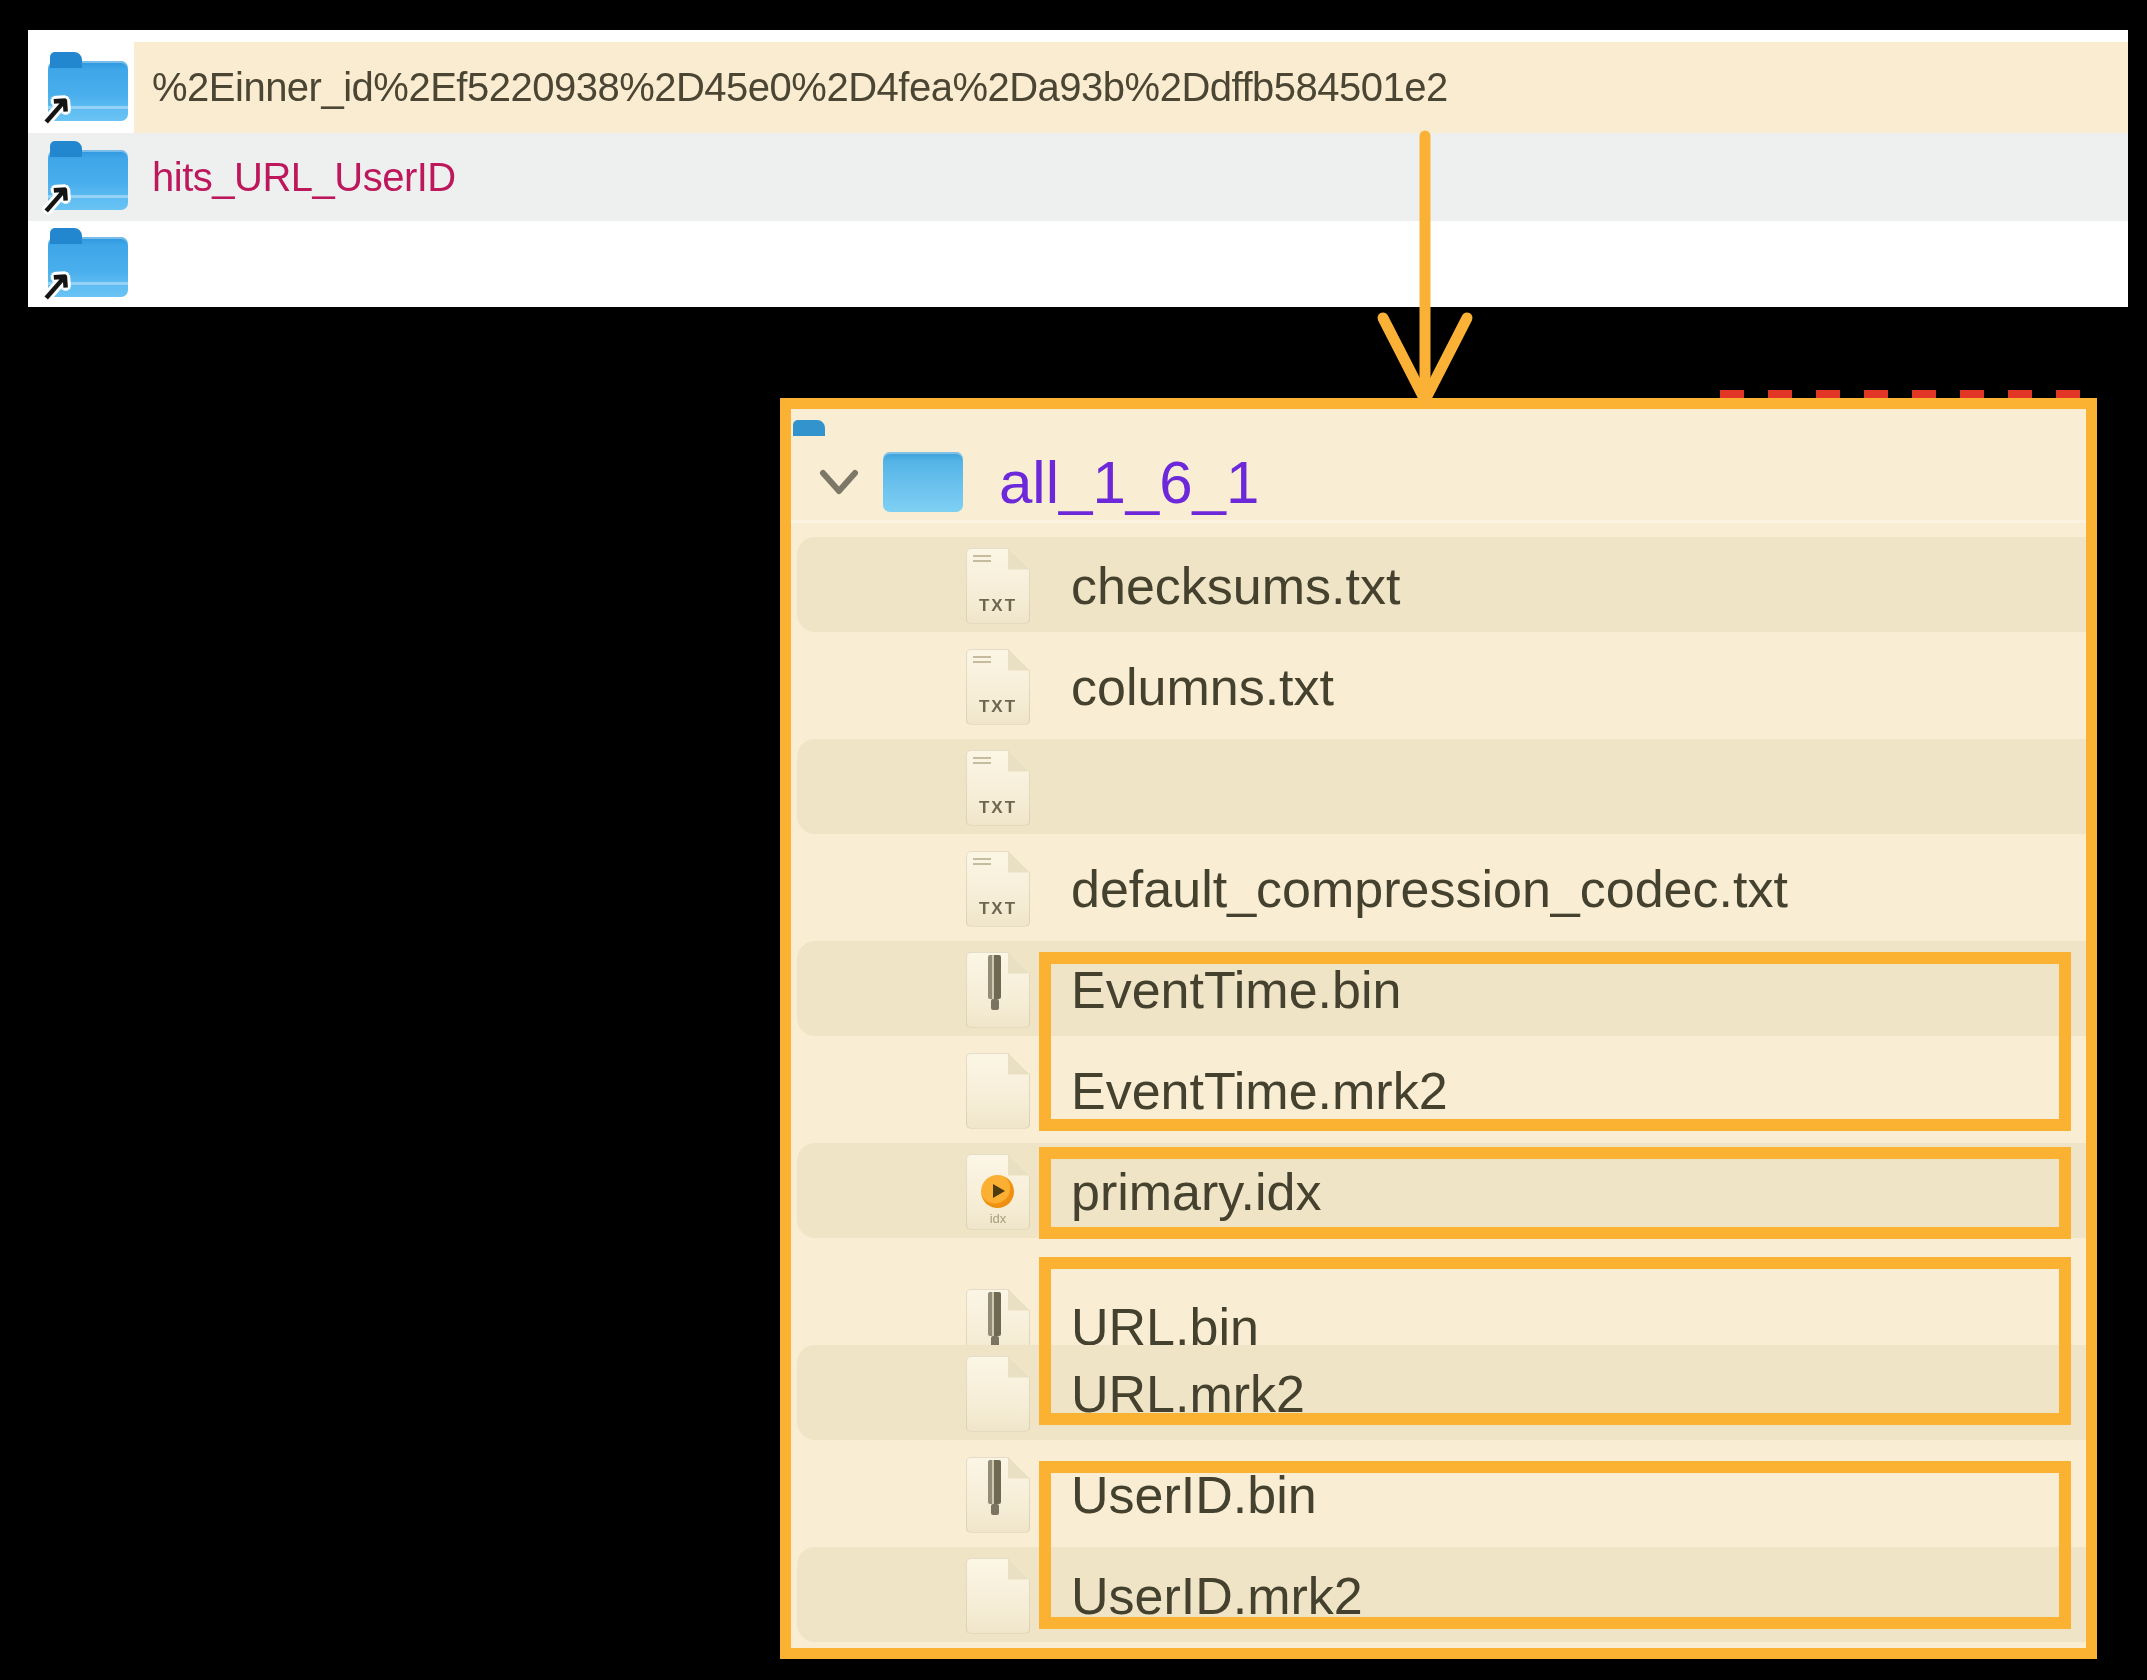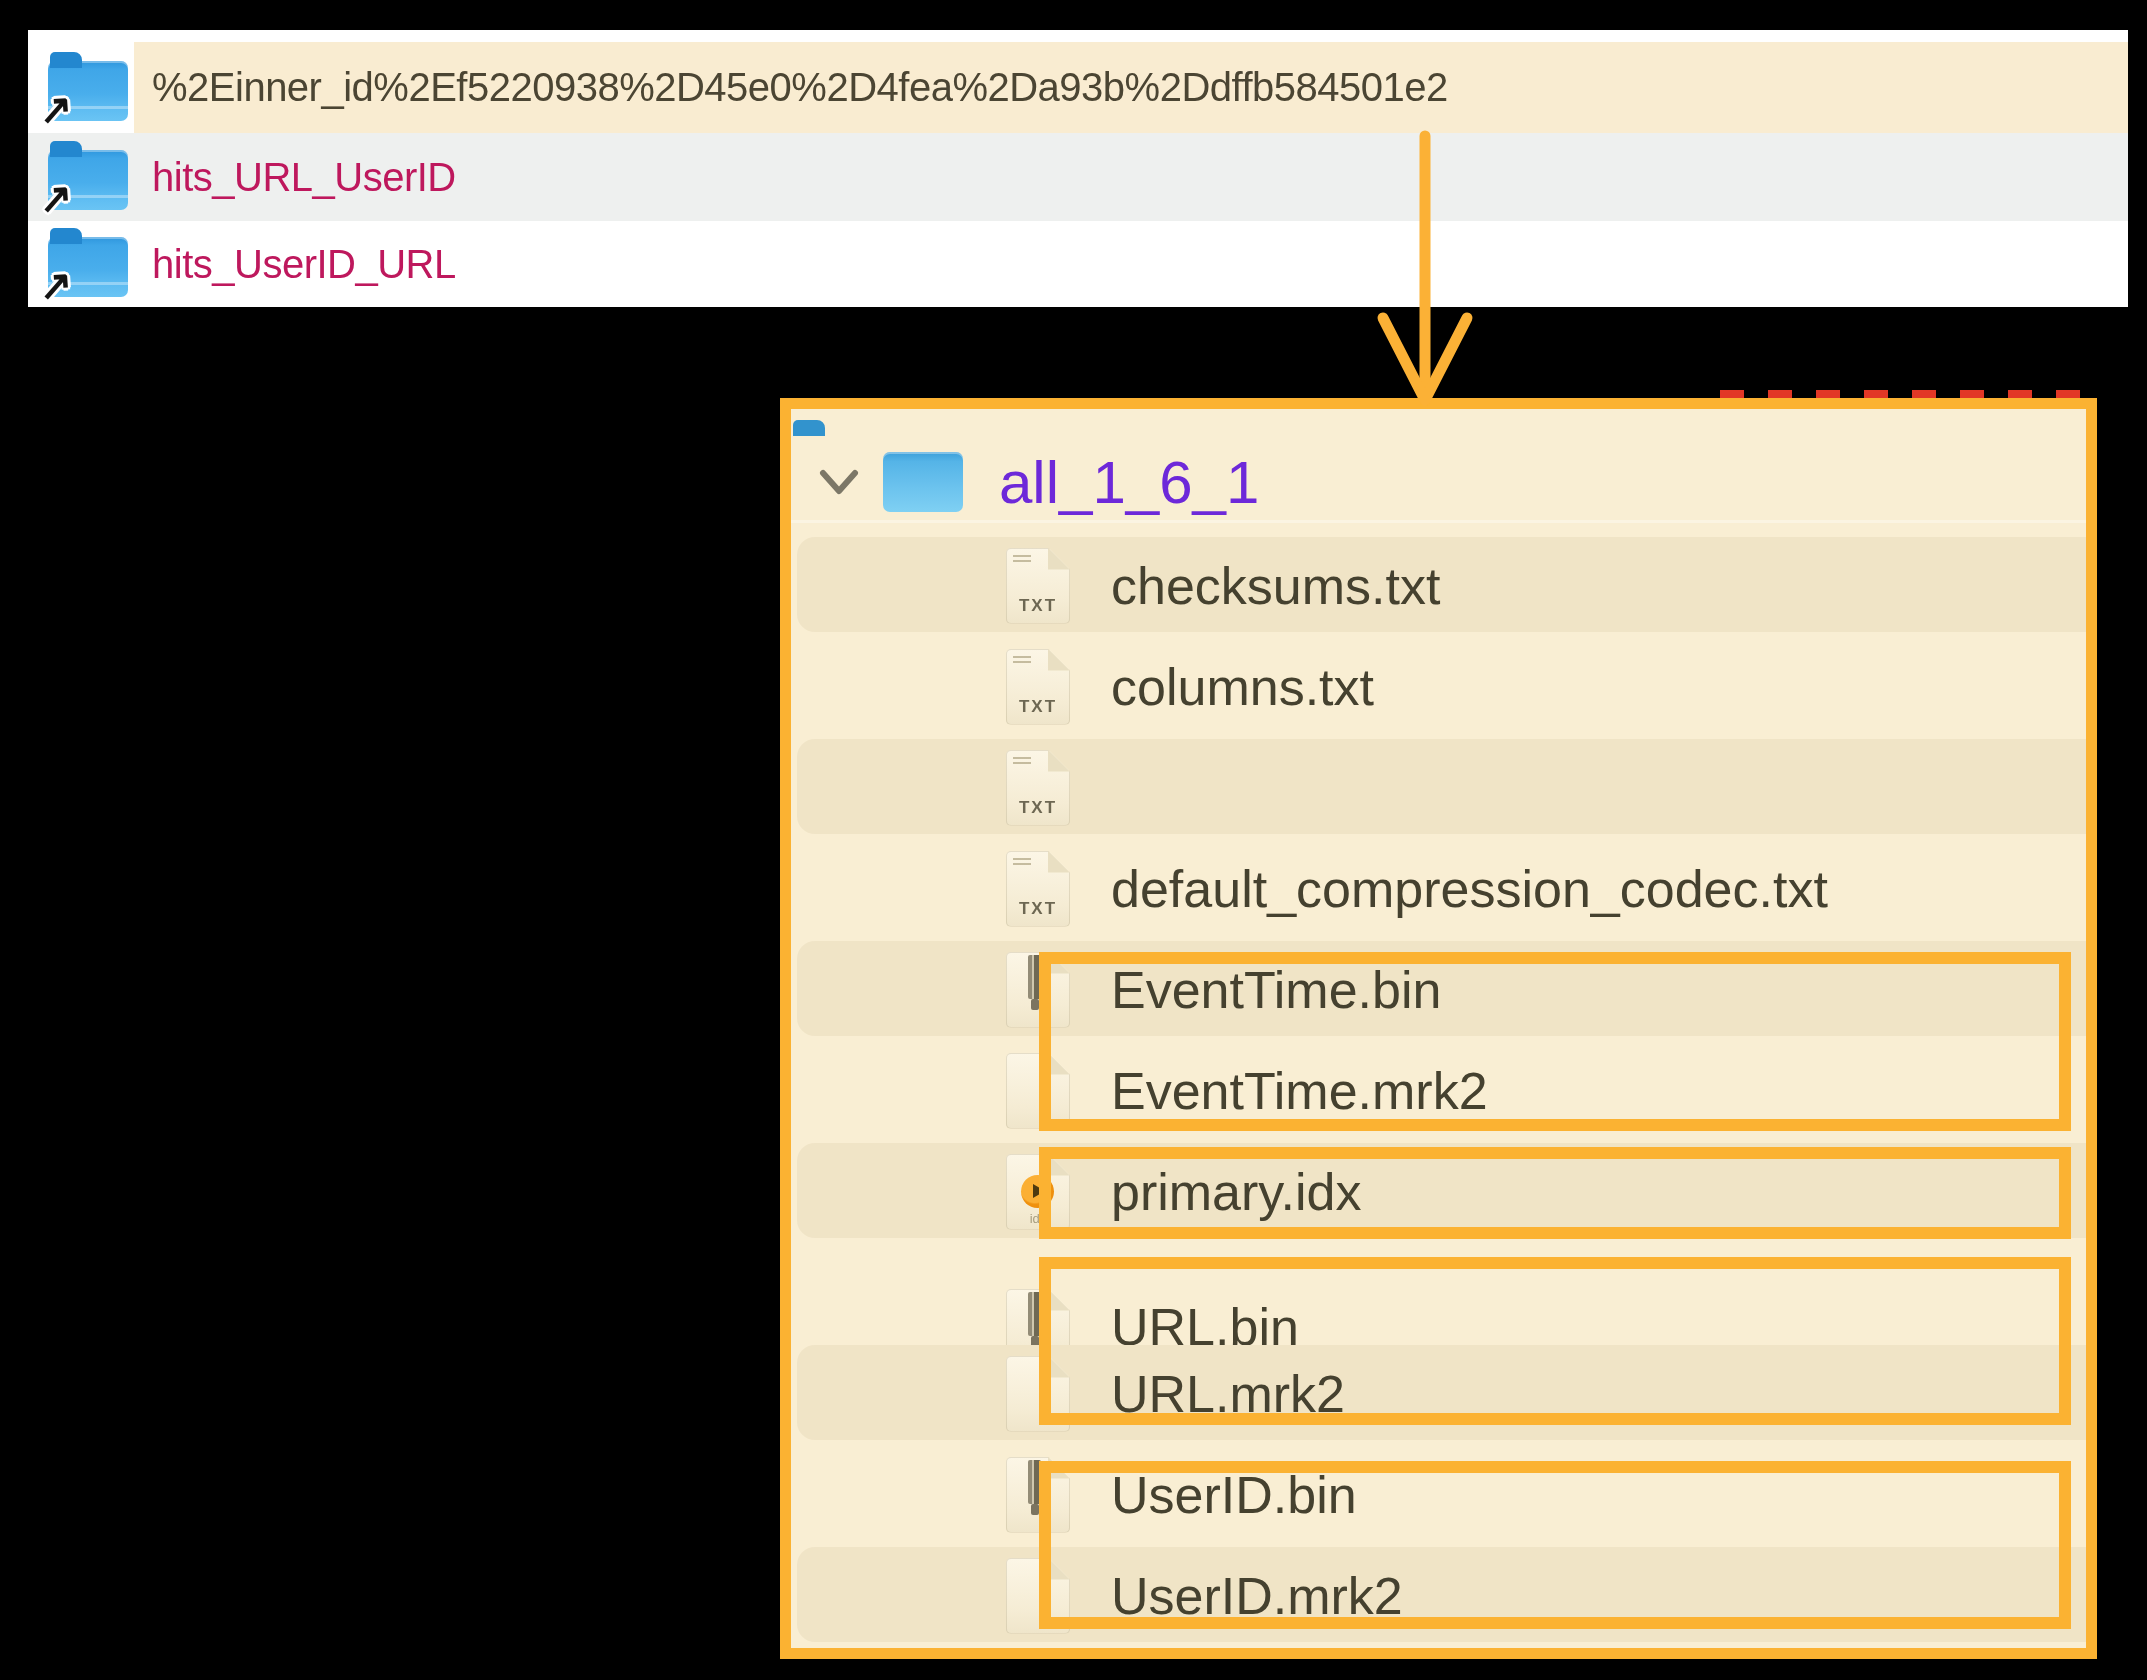--- a/index.html
+++ b/index.html
@@ -64,21 +64,21 @@
     position:absolute; left:0; right:0; top:20px; height:106px;
     display:flex; align-items:center;
   }
   .chev { margin-left:26px; width:44px; flex:0 0 44px; }
   .troot .folder-icon.tree { position:static; margin-left:22px; margin-top:0; flex:0 0 80px;
     background:linear-gradient(180deg,#3c9fd9 0%,#55b4e7 16%,#6cc3ee 60%,#7fd0f3 100%); }
   .troot .folder-icon.tree::before { background:#3293cd; }
   .troot .rowlabel { margin-left:36px; font-size:60px; color:#6d28d9; }
   .tfile {
     position:absolute; left:0; right:0; height:101px;
-    display:flex; align-items:center;padding-left:40px;
+    display:flex; align-items:center;
   }
   .tfile.striped::before {
     content:""; position:absolute; left:6px; right:0; top:2px; bottom:4px;
     background:var(--stripe,#f0e4c6); border-radius:18px 0 0 18px;
   }
   .tfile .rowlabel { position:relative; margin-left:41px; font-size:52px; color:#45412f; }
   
   .page-icon {
     position:relative; margin-left:175px; flex:0 0 64px; width:64px; height:76px;
     background:linear-gradient(180deg,#fcf6e6 0%,#f5ecd4 70%,#efe5ca 100%);
@@ -146,21 +146,20 @@
       <div class="folder-icon">
         <span class="alias-badge">↗</span>
       </div>
       <span class="rowlabel">hits_URL_UserID</span>
     </div>
 
     <div class="frow row3">
       <div class="folder-icon">
         <span class="alias-badge">↗</span>
       </div>
-      <span class="rowlabel">hits_UserID_URL</span>
     </div>
   </div>
 
   <svg class="arrow-svg" width="134" height="284" viewBox="0 0 134 284">
     <line x1="67" y1="8" x2="67" y2="266" stroke="#fbb136" stroke-width="11" stroke-linecap="round"></line>
     <polyline points="25,190 67,272 109,190" fill="none" stroke="#fbb136" stroke-width="11" stroke-linecap="round" stroke-linejoin="round"></polyline>
   </svg>
 
   <div class="red-dashes"></div>
 

